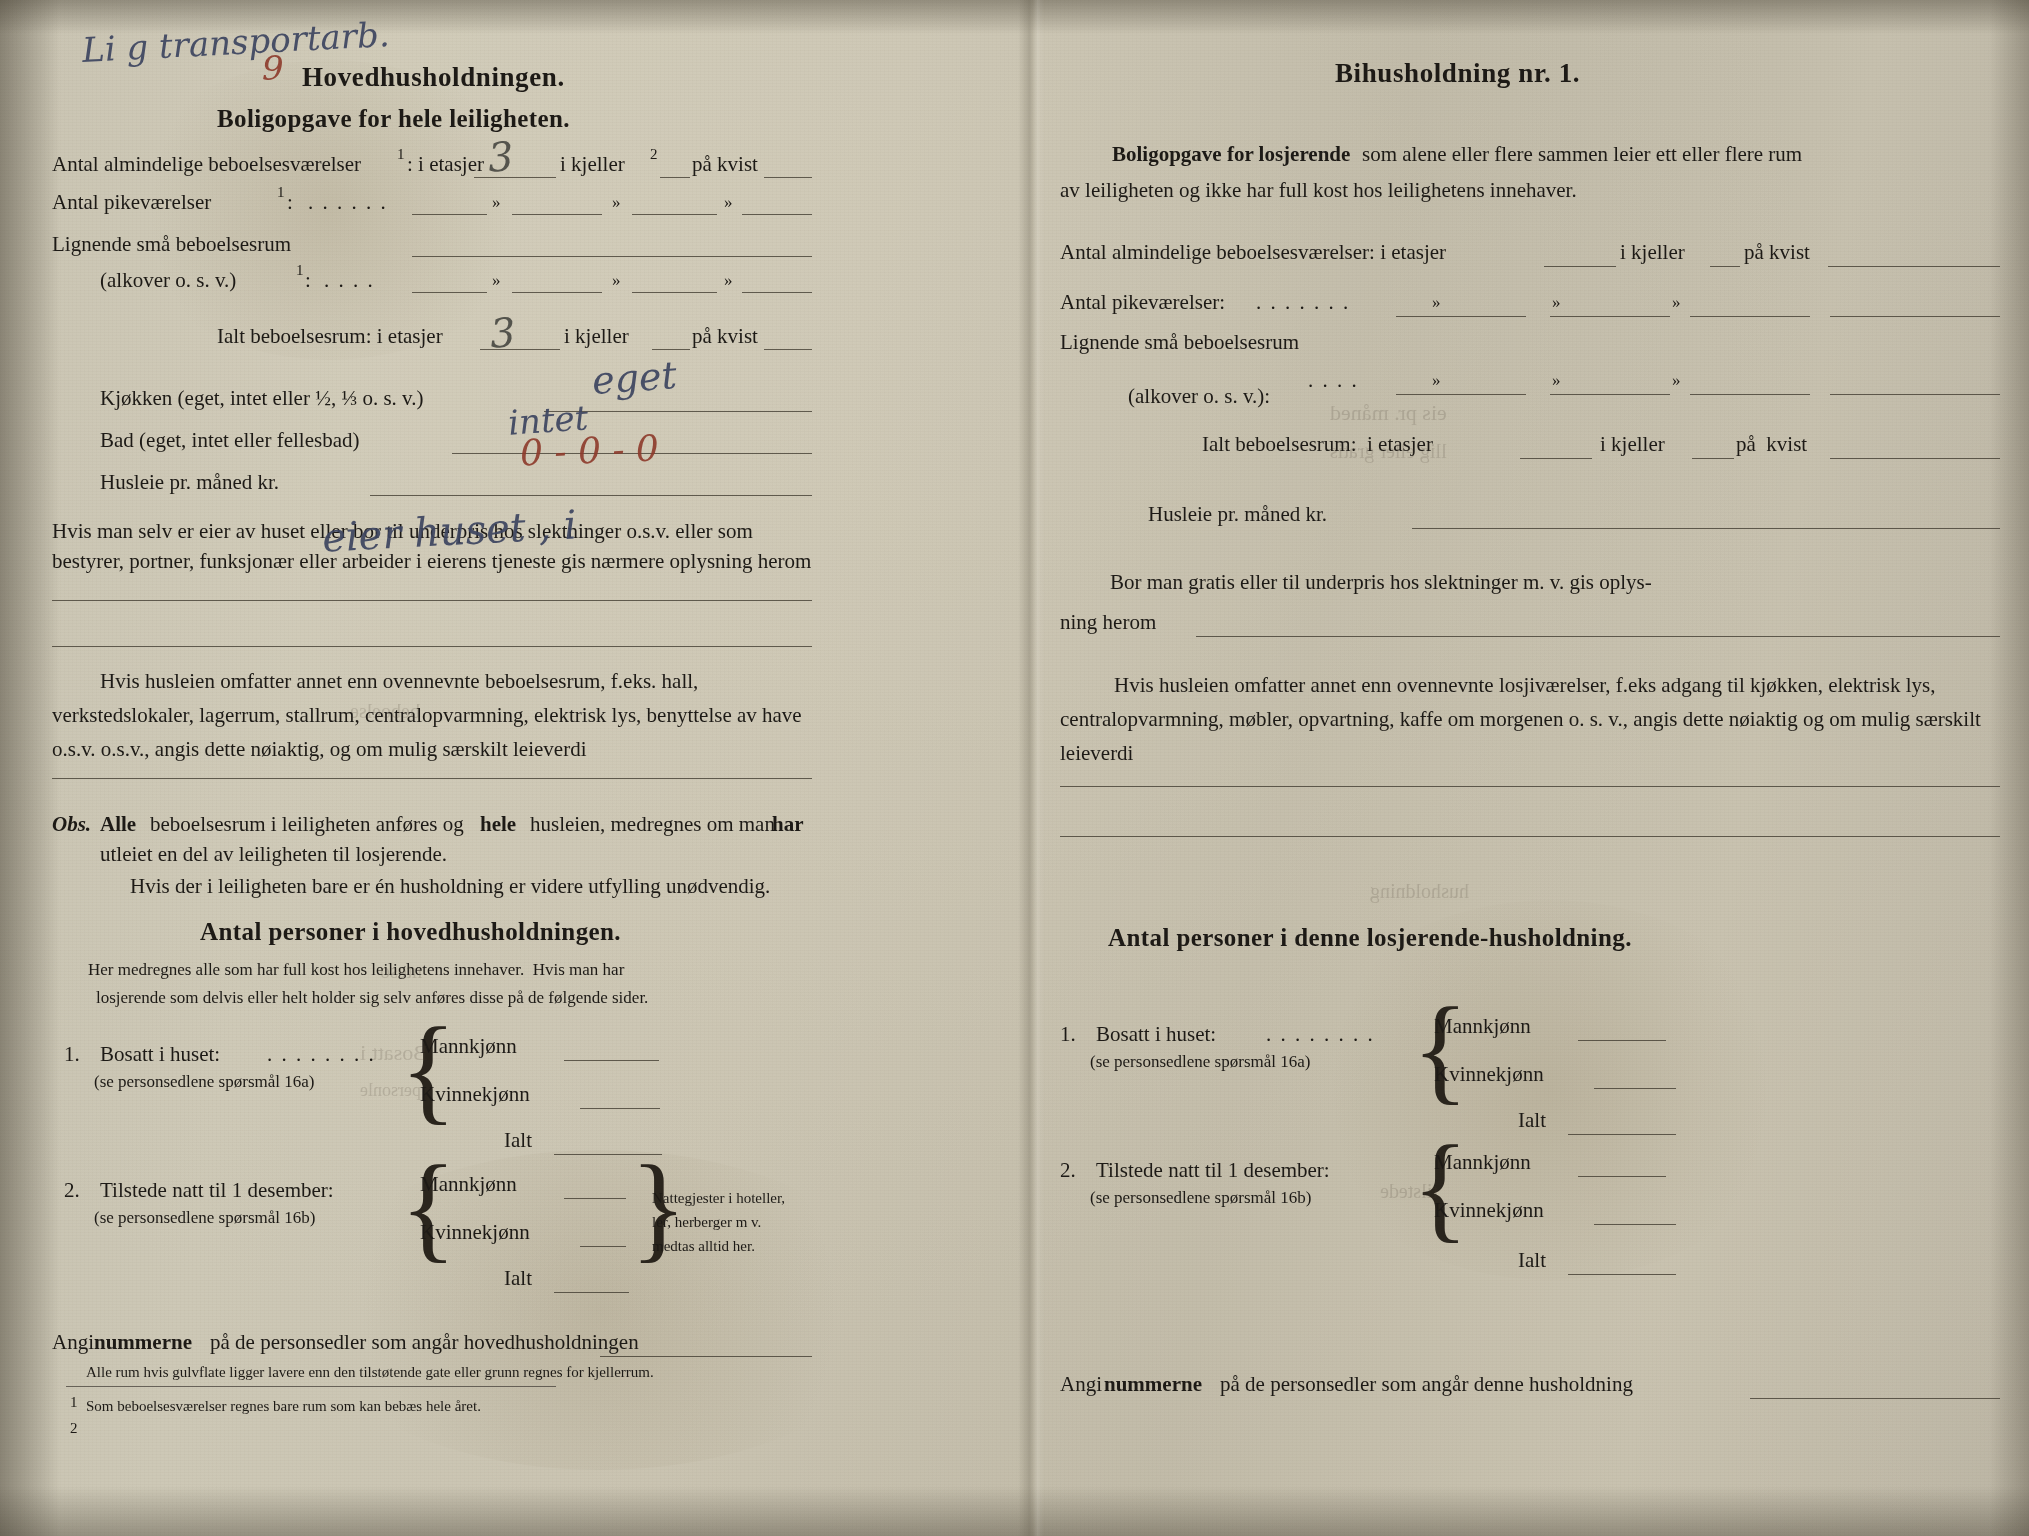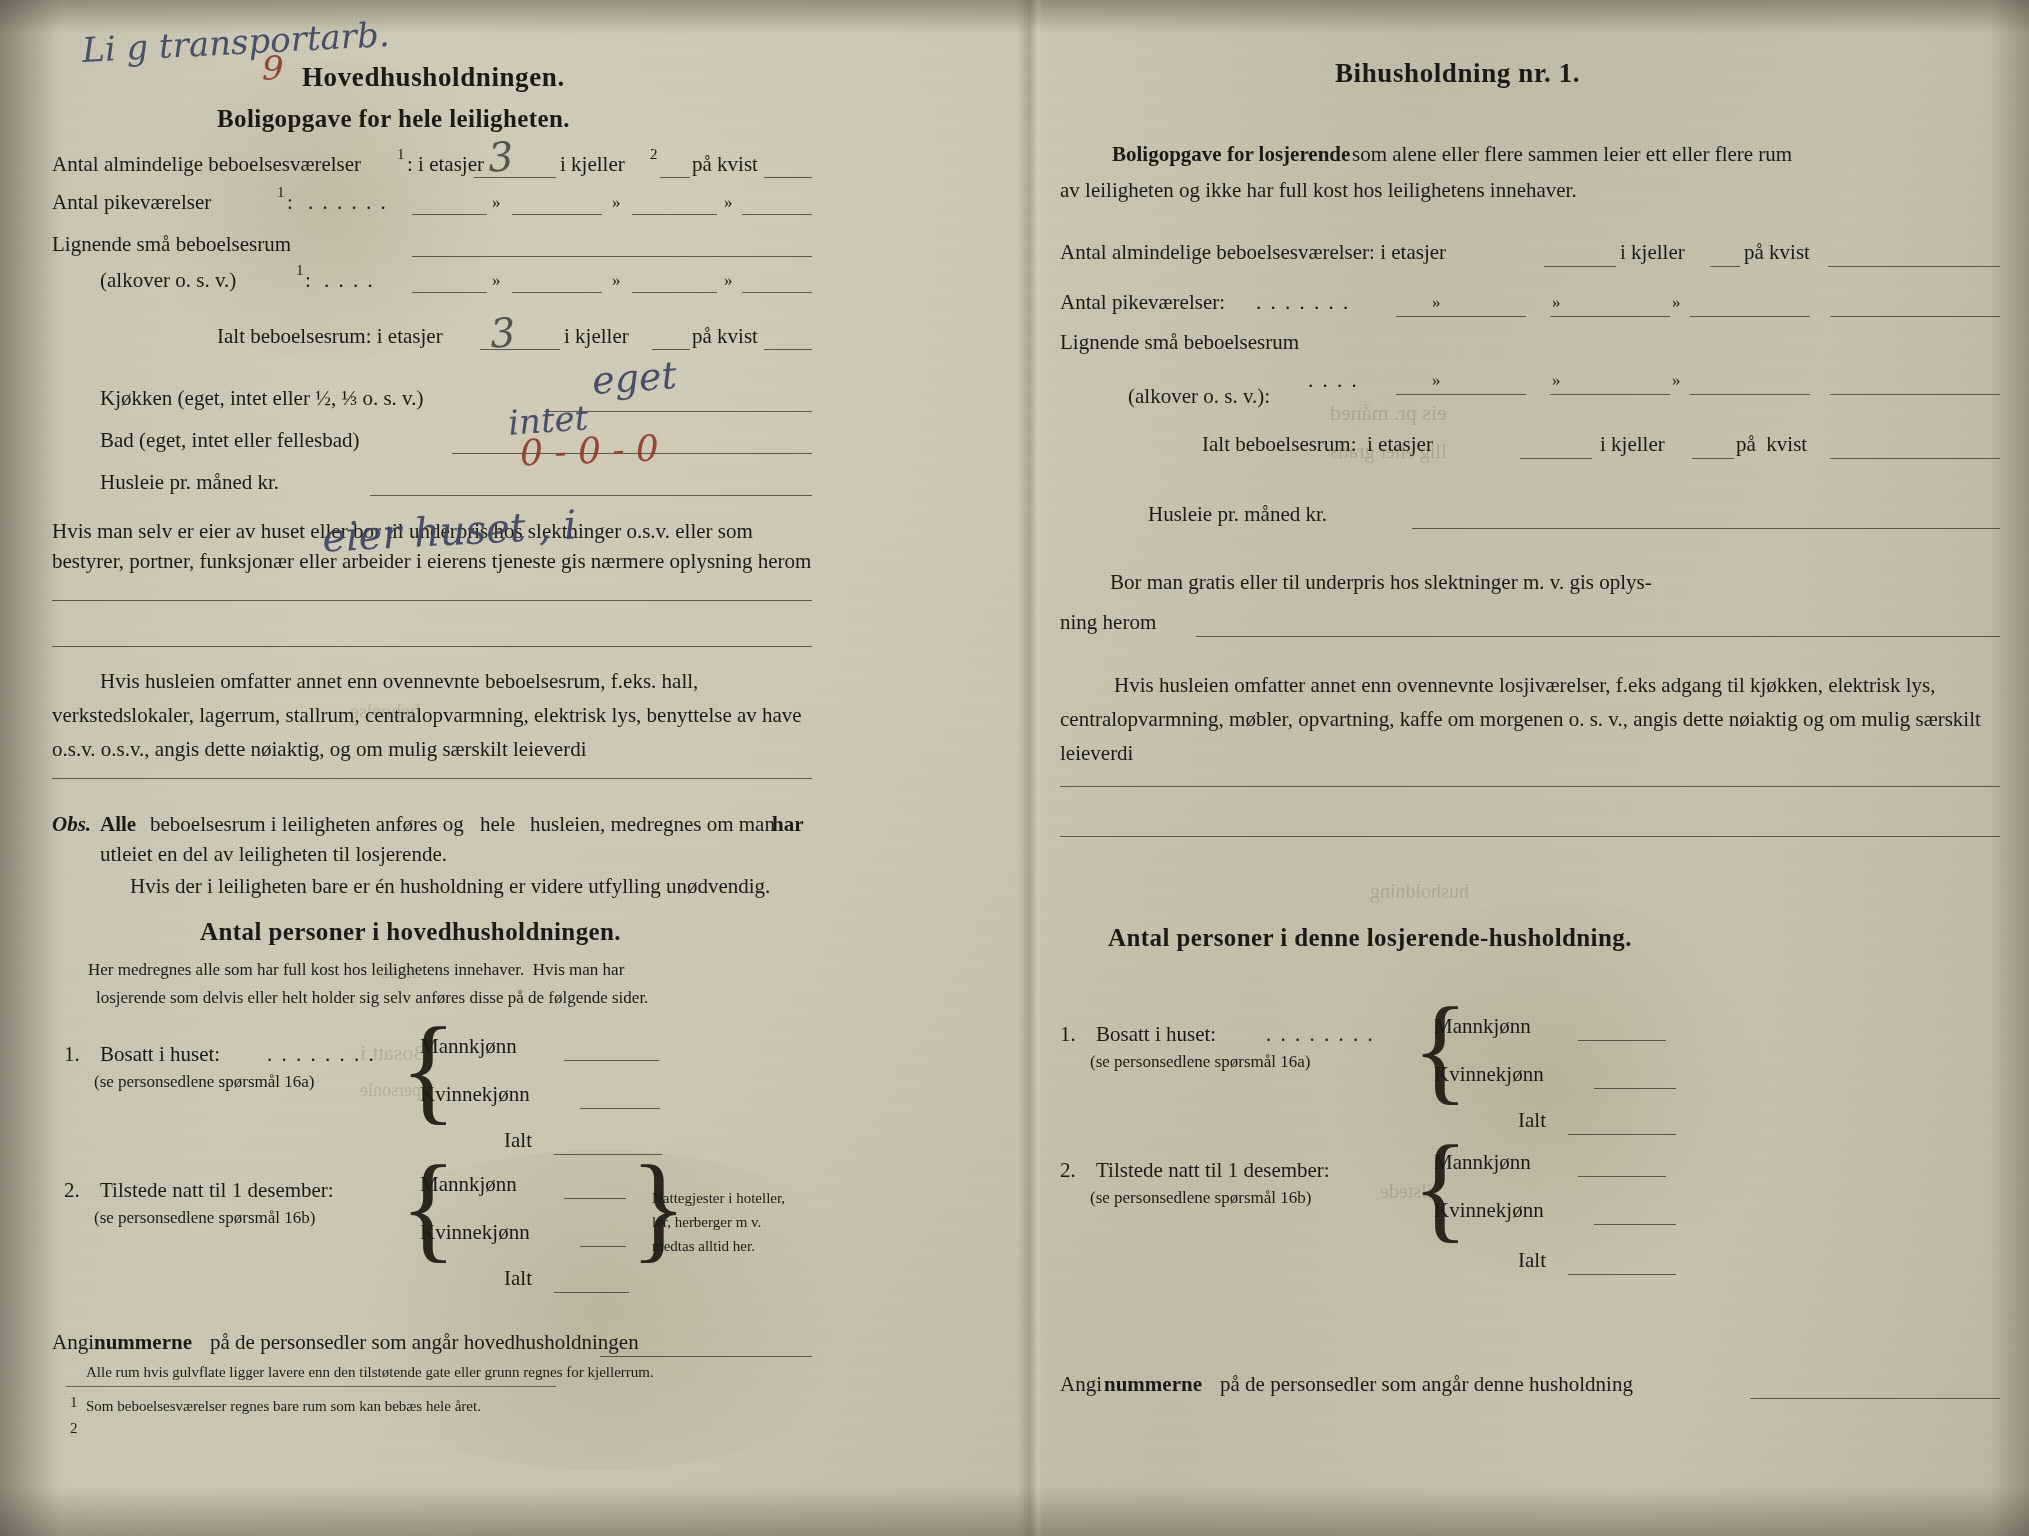--- a/index.html
+++ b/index.html
@@ -155,21 +155,21 @@
     <div class="t bd" style="left:0px;top:516px;width:760px;white-space:normal;line-height:30px;">Hvis man selv er eier av huset eller bor til underpris hos slektninger o.s.v. eller som bestyrer, portner, funksjonær eller arbeider i eierens tjeneste gis nærmere oplysning herom</div>
     <div class="line" style="left:0px;top:600px;width:760px;"></div>
     <div class="line" style="left:0px;top:646px;width:760px;"></div>
 
     <div class="t bd" style="left:0px;top:664px;width:760px;white-space:normal;line-height:34px;text-indent:48px;">Hvis husleien omfatter annet enn ovennevnte beboelsesrum, f.eks. hall, verkstedslokaler, lagerrum, stallrum, centralopvarmning, elektrisk lys, benyttelse av have o.s.v. o.s.v., angis dette nøiaktig, og om mulig særskilt leieverdi</div>
     <div class="line" style="left:0px;top:778px;width:760px;"></div>
 
     <div class="t bd ital" style="left:0px;top:812px;font-weight:bold;">Obs.</div>
     <div class="t bd" style="left:48px;top:812px;font-weight:bold;">Alle</div>
     <div class="t bd" style="left:98px;top:812px;">beboelsesrum i leiligheten anføres og</div>
-    <div class="t bd" style="left:428px;top:812px;font-weight:normal;">hele</div>
+    <div class="t bd" style="left:428px;top:812px;font-weight:bold;">hele</div>
     <div class="t bd" style="left:478px;top:812px;">husleien, medregnes om man</div>
     <div class="t bd" style="left:720px;top:812px;font-weight:bold;">har</div>
     <div class="t bd" style="left:48px;top:842px;">utleiet en del av leiligheten til losjerende.</div>
     <div class="t bd" style="left:78px;top:874px;">Hvis der i leiligheten bare er én husholdning er videre utfylling unødvendig.</div>
 
     <div class="t hdr2" style="left:148px;top:918px;">Antal personer i hovedhusholdningen.</div>
     <div class="t sm" style="left:36px;top:960px;">Her medregnes alle som har full kost hos leilighetens innehaver.  Hvis man har</div>
     <div class="t sm" style="left:44px;top:988px;">losjerende som delvis eller helt holder sig selv anføres disse på de følgende sider.</div>
 
     <div class="t bd" style="left:12px;top:1042px;">1.</div>
@@ -208,21 +208,21 @@
     <div class="t xs" style="left:18px;top:1394px;">1</div>
     <div class="t xs" style="left:34px;top:1398px;">Som beboelsesværelser regnes bare rum som kan bebæs hele året.</div>
     <div class="t xs" style="left:18px;top:1420px;">2</div>
     <div class="t xs" style="left:34px;top:1364px;">Alle rum hvis gulvflate ligger lavere enn den tilstøtende gate eller grunn regnes for kjellerrum.</div>
   </div>
 
   <div class="col right">
     <div class="t hdr" style="left:275px;top:58px;text-align:center;">Bihusholdning nr. 1.</div>
 
     <div class="t bd" style="left:52px;top:142px;font-weight:bold;">Boligopgave for losjerende</div>
-    <div class="t bd" style="left:292px;top:142px;">som alene eller flere sammen leier ett eller flere rum</div>
+    <div class="t bd" style="left:302px;top:142px;">som alene eller flere sammen leier ett eller flere rum</div>
     <div class="t bd" style="left:0px;top:178px;">av leiligheten og ikke har full kost hos leilighetens innehaver.</div>
 
     <div class="t bd" style="left:0px;top:240px;">Antal almindelige beboelsesværelser: i etasjer</div>
     <div class="line" style="left:484px;top:266px;width:72px;"></div>
     <div class="t bd" style="left:560px;top:240px;">i kjeller</div>
     <div class="line" style="left:650px;top:266px;width:30px;"></div>
     <div class="t bd" style="left:684px;top:240px;">på kvist</div>
     <div class="line" style="left:768px;top:266px;width:172px;"></div>
 
     <div class="t bd" style="left:0px;top:290px;">Antal pikeværelser:</div>

